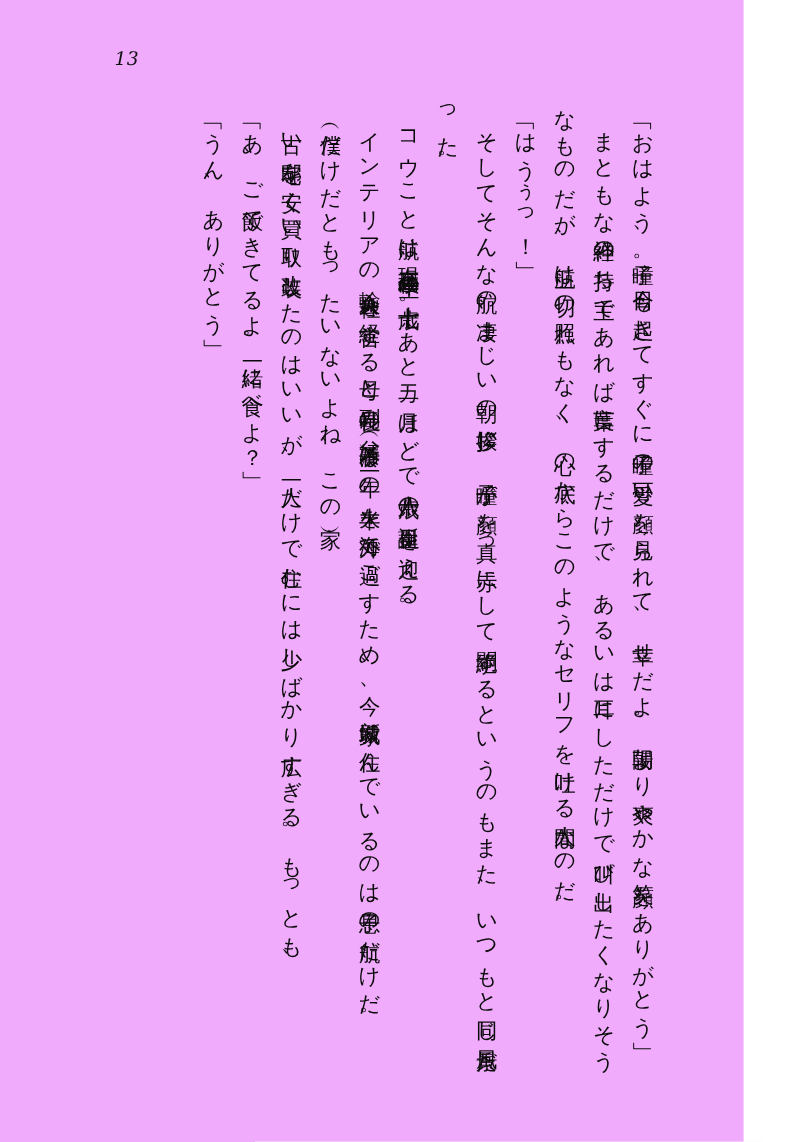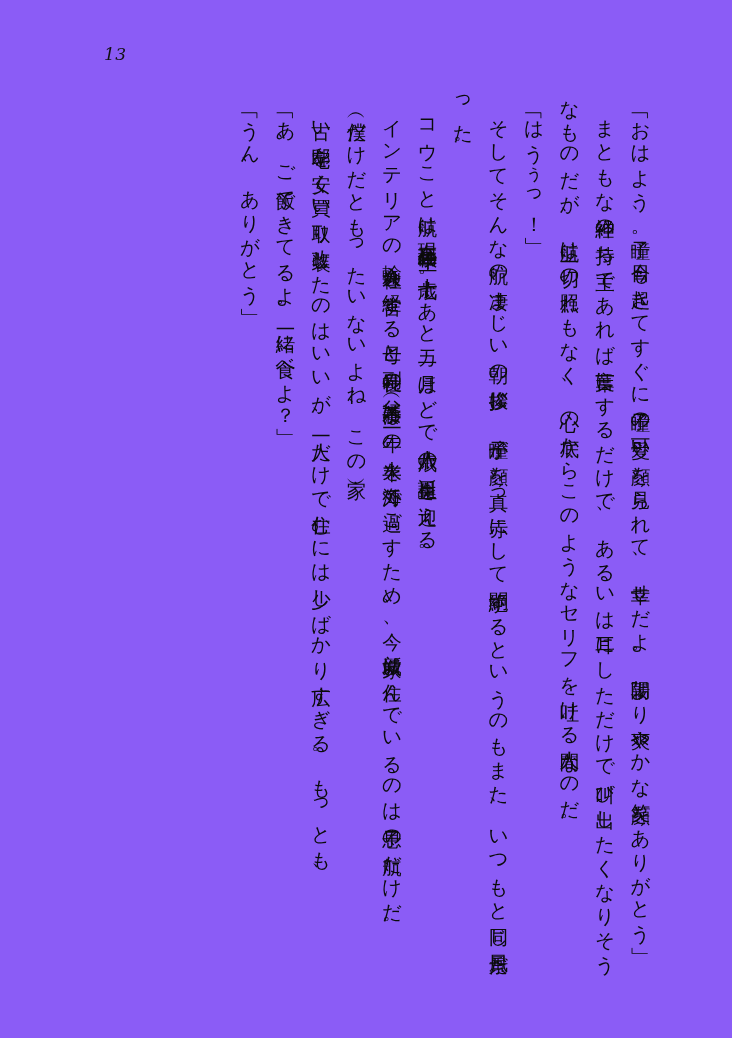--- a/index.html
+++ b/index.html
@@ -2,23 +2,23 @@
 <html><head>
 <meta charset="utf-8">
 <style>
   html, body {
     margin: 0;
     padding: 0;
     background: #ffffff;
   }
   .page {
     position: relative;
-    width: 732px;
+    width: 676px;
     height: 1038px;
-    background: #8b5cf6;
+    background: #f0abfc;
     overflow: hidden;
     font-family: "DejaVu Serif", "Liberation Serif", serif;
   }
   .page-number {
     position: absolute;
     top: 44px;
     left: 104px;
     font-size: 17px;
     font-family: "DejaVu Serif", "Liberation Serif", serif;
     font-style: italic;

